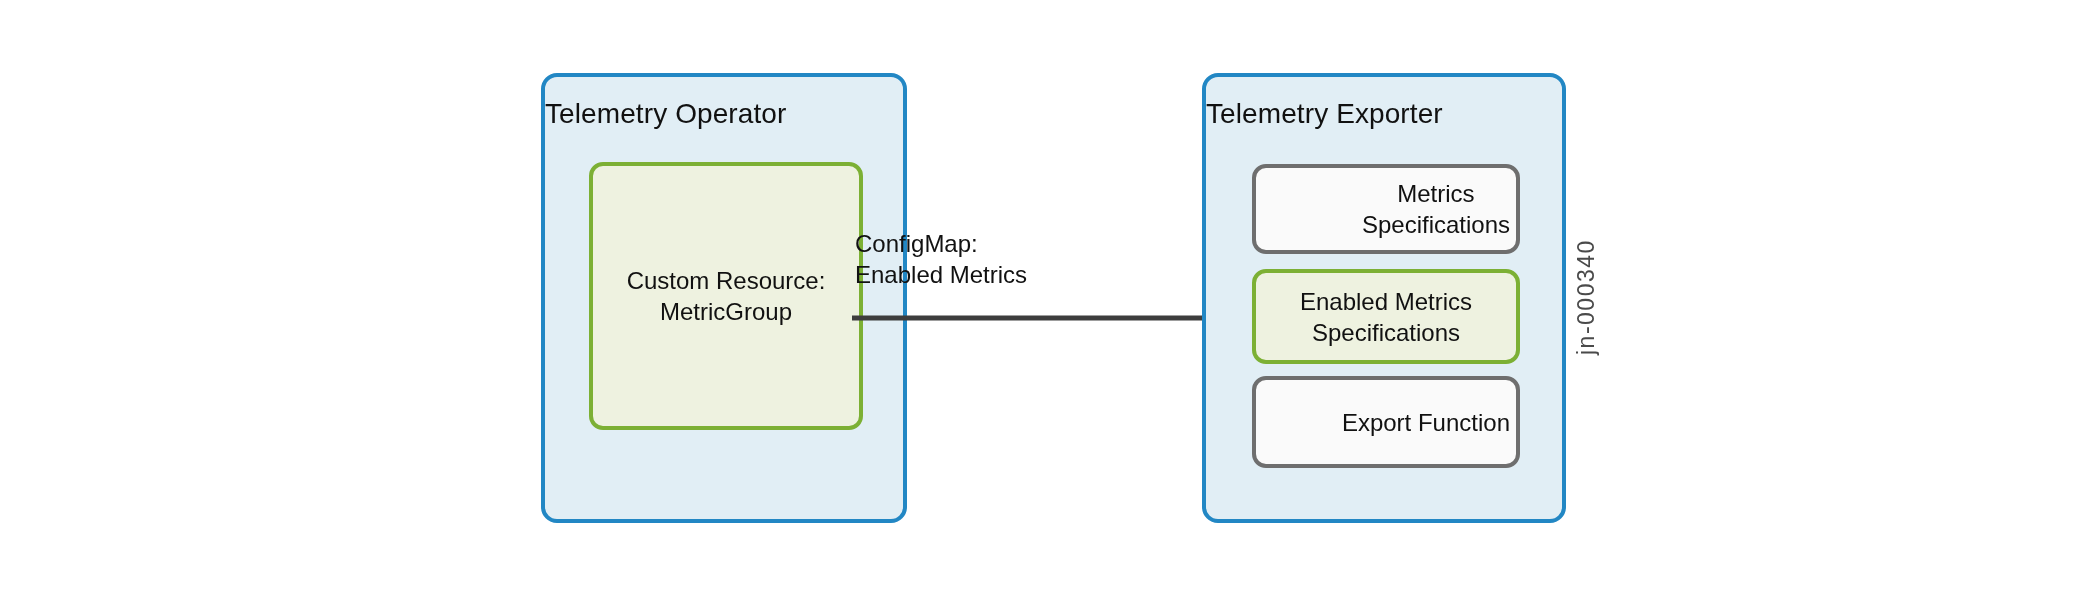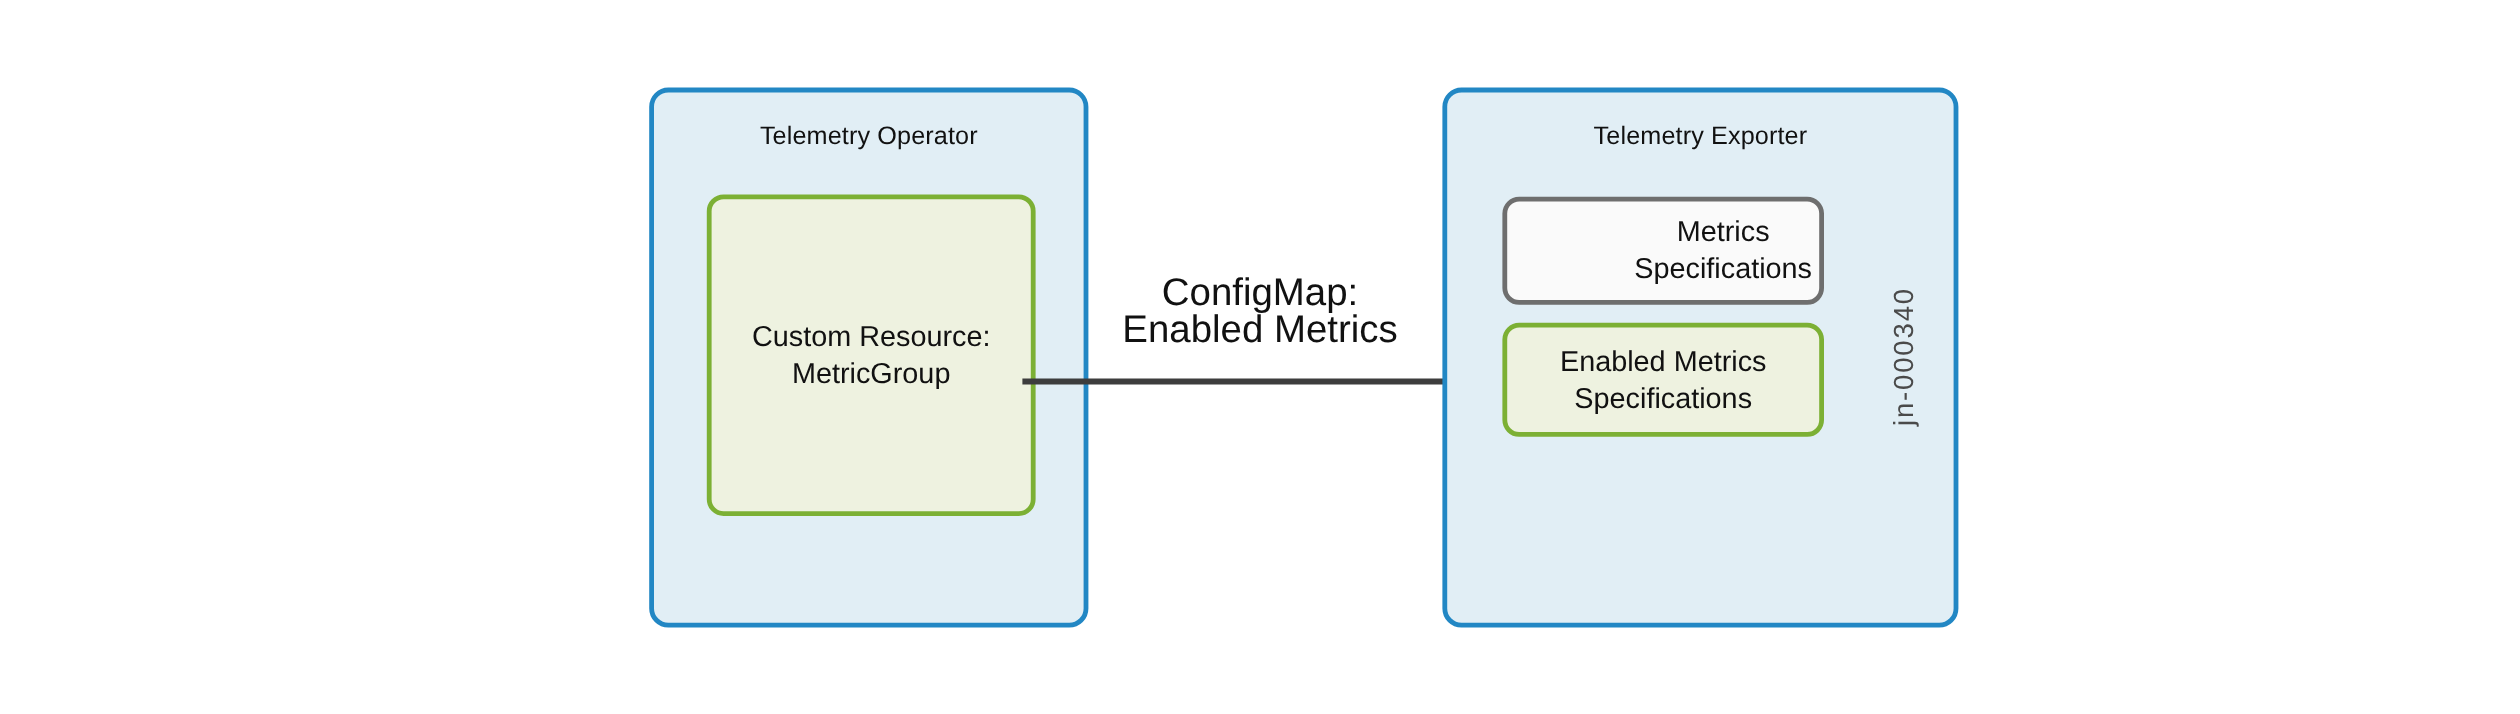--- a/index.html
+++ b/index.html
@@ -32,31 +32,31 @@
   }
   #operator-container {
     left: 541px;
     top: 73px;
     width: 366px;
     height: 450px;
   }
   #exporter-container {
     left: 1202px;
     top: 73px;
-    width: 430px;
+    width: 364px;
     height: 450px;
   }
 
   .container-title {
     position: absolute;
     left: 0;
     right: 0;
     top: 22px;
-    text-align: center;
-    font-size: 21px;
+    text-align: left;
+    font-size: 28px;
     line-height: 30px;
     color: #111111;
     letter-spacing: 0.1px;
   }
 
   
   .inner-box {
     position: absolute;
     box-sizing: border-box;
     display: flex;
@@ -118,22 +118,22 @@
     top: 296px;
     width: 400px;
     height: 44px;
     overflow: visible;
   }
   #arrow-label {
     position: absolute;
     left: 855px;
     top: 228px;
     width: 390px;
-    text-align: center;
-    font-size: 32px;
+    text-align: left;
+    font-size: 24px;
     line-height: 31px;
     color: #111111;
     white-space: pre-line;
   }
 
   
   #figure-id {
     position: absolute;
     left: 1571px;
     top: 355px;
@@ -180,17 +180,20 @@
     <div class="inner-box box-gray" id="metrics-spec-box">
       <span class="inner-label">Metrics
 Specifications</span>
     </div>
 
     <div class="inner-box box-green" id="enabled-metrics-spec-box">
       <span class="inner-label">Enabled Metrics
 Specifications</span>
     </div>
 
+    <div class="inner-box box-gray" id="export-function-box">
+      <span class="inner-label">Export Function</span>
+    </div>
   </div>
 
   <div id="figure-id">jn-000340</div>
 
 </div>
 
 </body></html>

